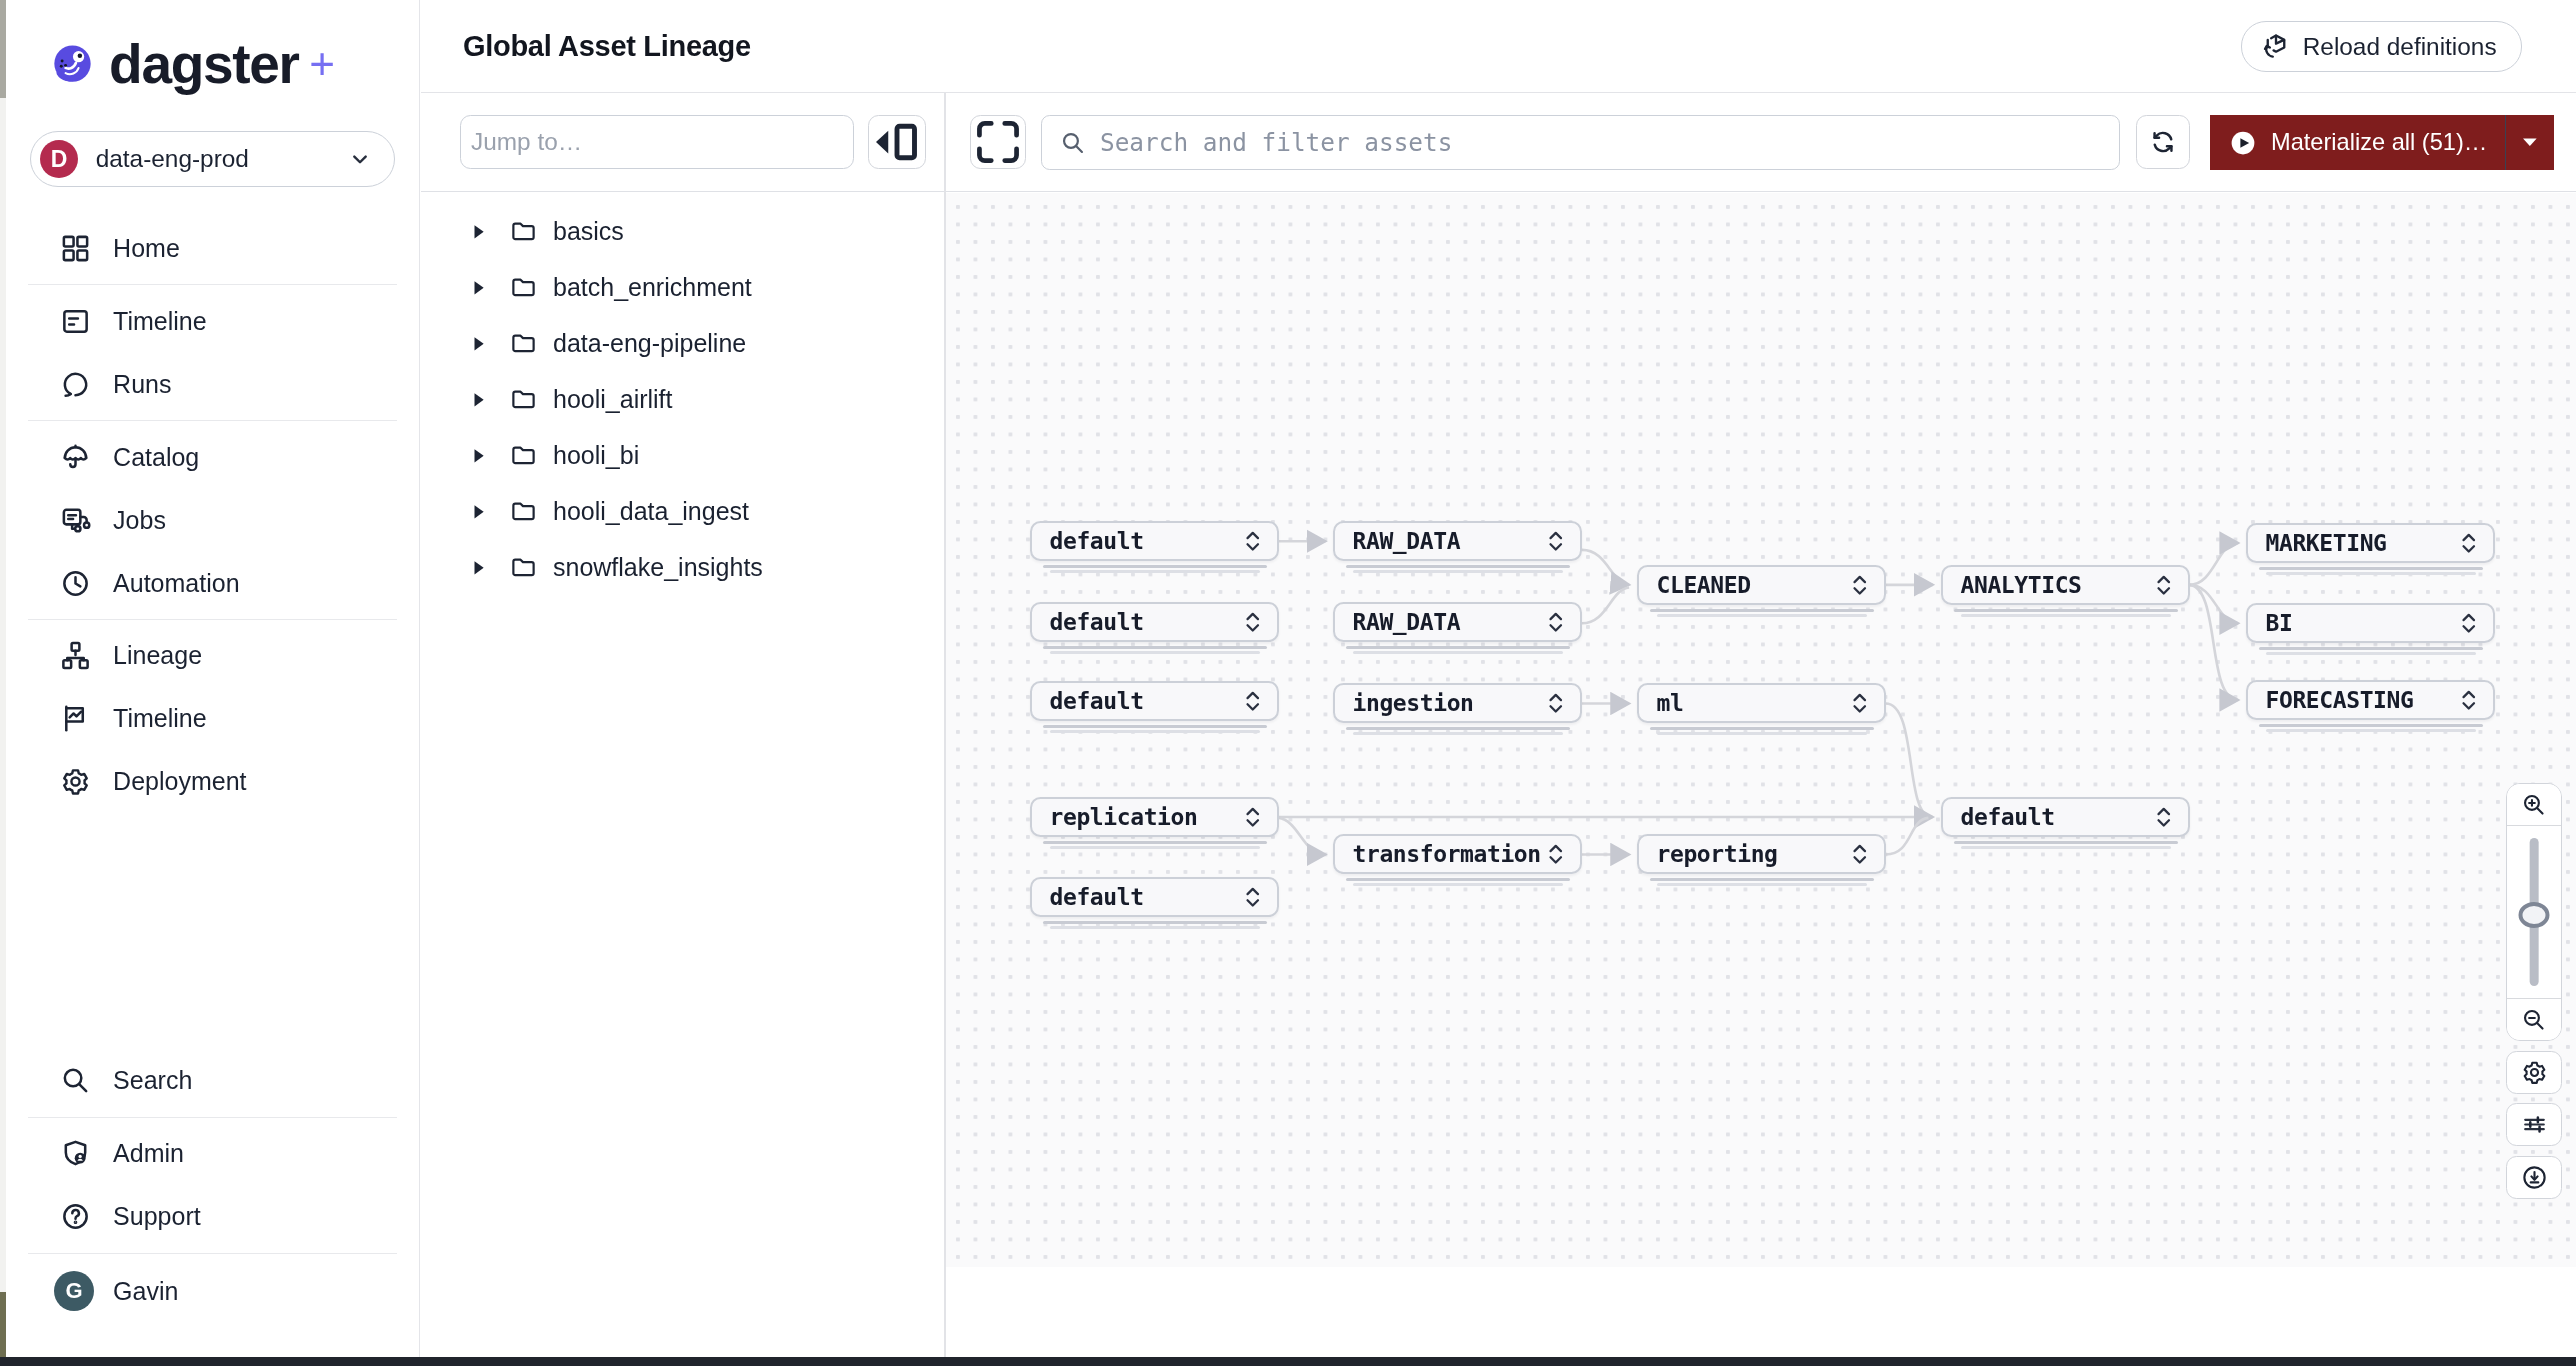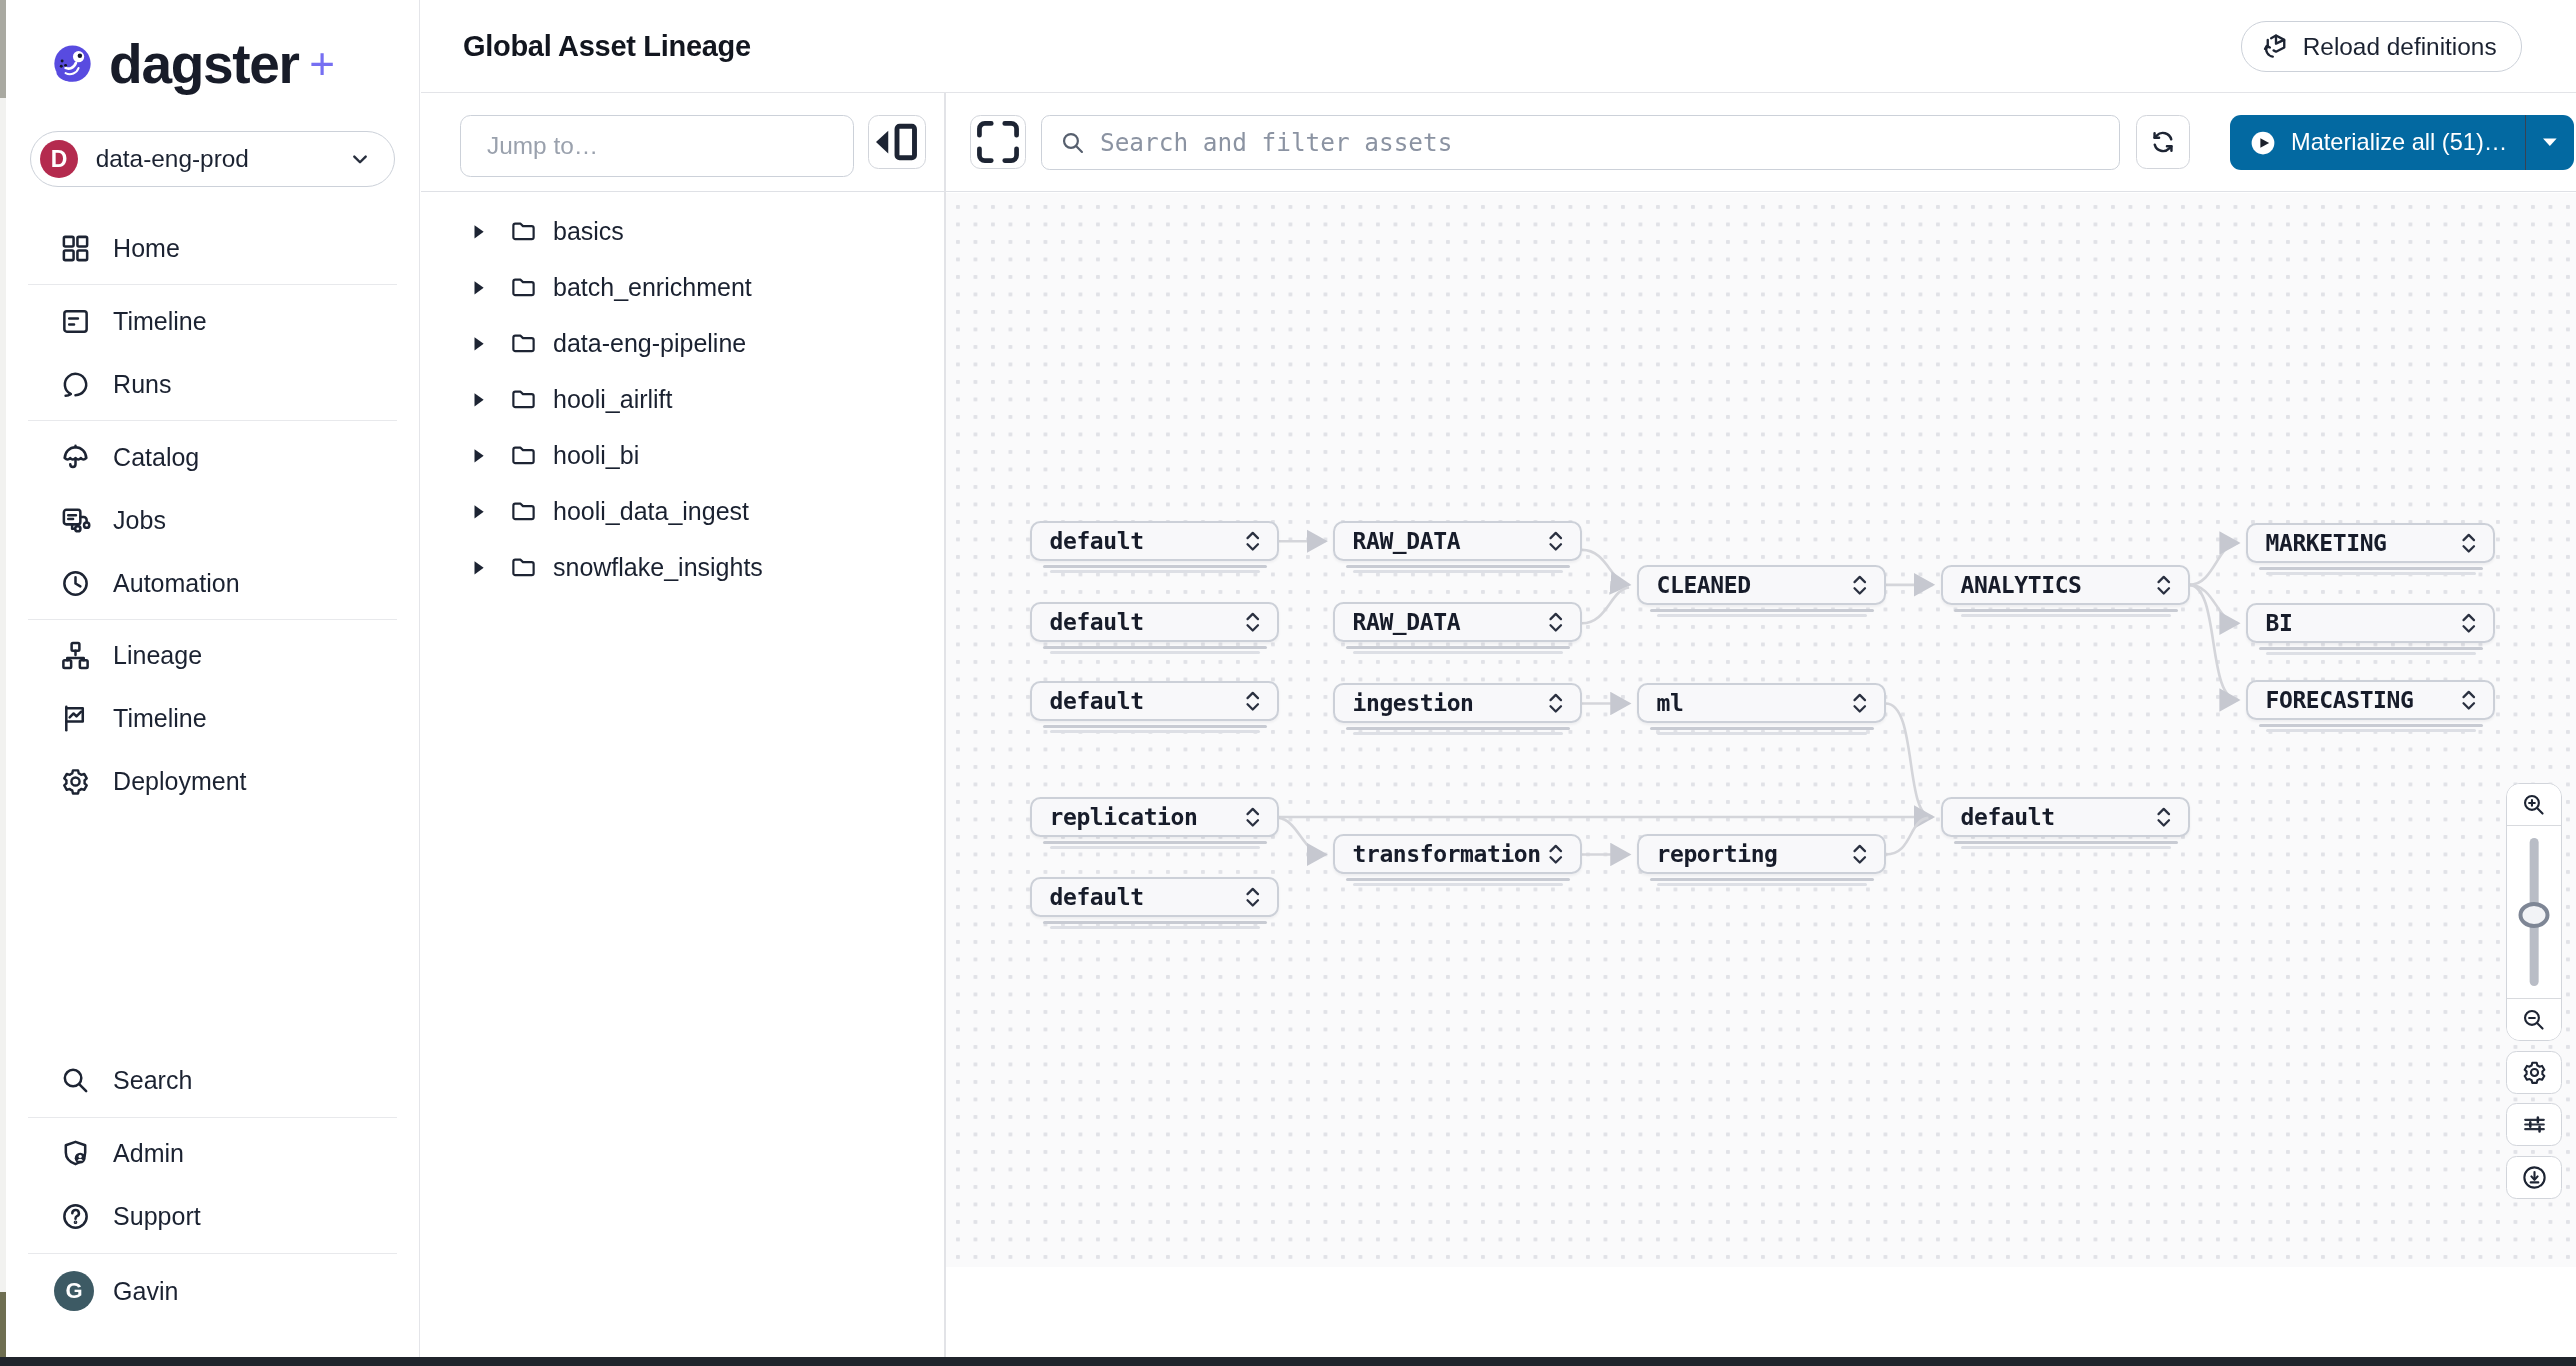--- a/index.html
+++ b/index.html
@@ -45,36 +45,36 @@
             border-bottom:1.7px solid #e3e4e8; display:flex; align-items:center; }
   .page-title { font-size:29px; font-weight:700; color:#12161f; margin-left:42px; letter-spacing:-0.3px; }
   .reload-btn { position:absolute; right:54px; top:21px; height:51px; border:1.7px solid #ccd1d9; border-radius:25px;
                 background:#fff; display:flex; align-items:center; padding:0 24.4px 0 19px; cursor:pointer; }
   .reload-btn svg { width:30px; height:30px; }
   .reload-btn span { font-size:24.4px; font-weight:500; color:#1b2231; margin-left:12.2px; }
 
   
   .toolbar { position:absolute; left:421px; top:93px; width:2155px; height:99px; background:#fff;
              border-bottom:1.7px solid #dfe1e6; }
-  .jump-input { position:absolute; left:39px; top:22px; width:394px; height:62px; border:1.7px solid #ccd1d9;
-                border-radius:10.5px; font-size:24.4px; color:#1b2231; padding:0 26px; background:#fff; outline:none; }
+  .jump-input { position:absolute; left:39px; top:22px; width:394px; height:54px; border:1.7px solid #ccd1d9;
+                border-radius:10.5px; font-size:24.4px; color:#1b2231; padding:0 10px; background:#fff; outline:none; }
   .jump-input::placeholder { color:#9aa1ad; }
   .icon-btn { border:1.7px solid #d2d5db; background:#fff; border-radius:10.5px; display:flex; align-items:center;
               justify-content:center; cursor:pointer; }
   .collapse-btn { position:absolute; left:447px; top:22px; width:58px; height:54px; }
   .fullscreen-btn { position:absolute; left:549px; top:22px; width:56px; height:54px; }
   .search-wrap { position:absolute; left:620px; top:22px; width:1079px; height:55px; }
   .search-wrap svg { position:absolute; left:19px; top:15px; width:26px; height:26px; }
   .asset-search { width:100%; height:100%; border:1.7px solid #ccd1d9; border-radius:8.7px; padding:0 17.5px 0 58px;
                   font-family:"DejaVu Sans Mono", monospace; font-size:24.4px; color:#1b2231; outline:none; background:#fff; }
   .asset-search::placeholder { color:#8b93a2; }
   .refresh-btn { position:absolute; left:1715px; top:22px; width:54px; height:54px; }
   .refresh-btn svg { width:30px; height:30px; }
-  .materialize-btn { position:absolute; left:1789px; top:22px; width:344px; height:55px; background:#0369a1;
-                     border-radius:11px; display:flex; align-items:center; color:#fff; cursor:pointer;margin-left:20px; }
+  .materialize-btn { position:absolute; left:1789px; top:22px; width:344px; height:55px; background:#7f1d1d;
+                     border-radius:0; display:flex; align-items:center; color:#fff; cursor:pointer; }
   .materialize-main { display:flex; align-items:center; padding:0 17.5px 0 19px; flex:1; }
   .materialize-main svg { width:28px; height:28px; }
   .materialize-label { font-size:23.6px; font-weight:500; margin-left:14px; white-space:nowrap; }
   .materialize-divider { width:1.7px; height:55px; background:#3a4152; }
   .materialize-caret { width:54px; display:flex; align-items:center; justify-content:center; cursor:pointer; }
 
   .panel-divider { position:absolute; left:944px; top:93px; width:1.7px; height:1264px; background:#e2e3e7; z-index:5; }
 
   
   .tree { position:absolute; left:421px; top:193px; width:588px; height:1164px; background:#fff; padding-top:10.5px; }

